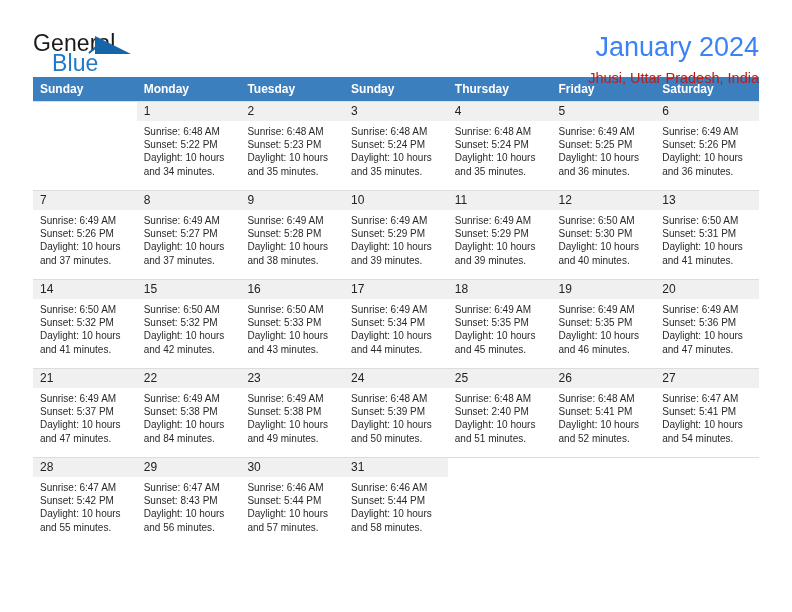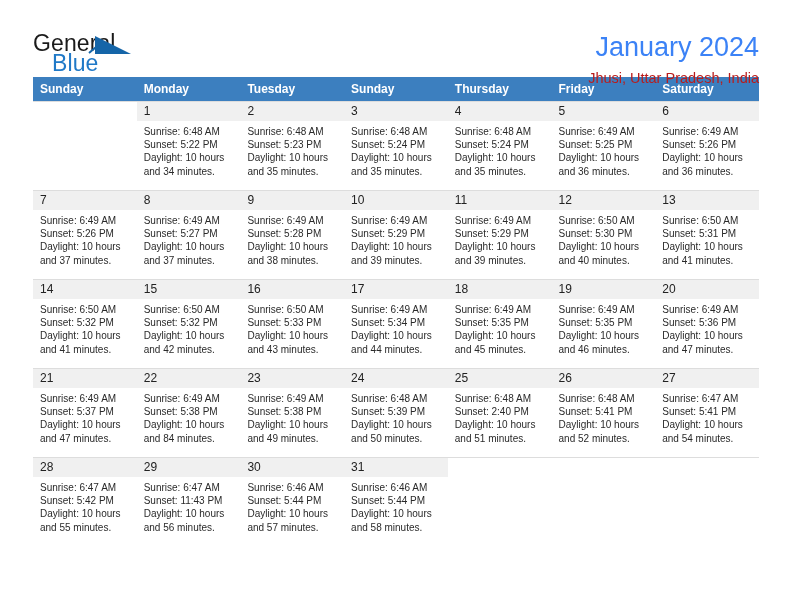--- a/index.html
+++ b/index.html
@@ -506,21 +506,21 @@
                 <div>Daylight: 10 hours</div>
                 <div>and 55 minutes.</div>
               </div>
             </div>
           </td>
           <td>
             <div class="cell shaded">
               <div class="daynum-bar">29</div>
               <div class="cell-body">
                 <div>Sunrise: 6:47 AM</div>
-                <div>Sunset: 11:43 PM</div>
+                <div>Sunset: 8:43 PM</div>
                 <div>Daylight: 10 hours</div>
                 <div>and 56 minutes.</div>
               </div>
             </div>
           </td>
           <td>
             <div class="cell shaded">
               <div class="daynum-bar">30</div>
               <div class="cell-body">
                 <div>Sunrise: 6:46 AM</div>

